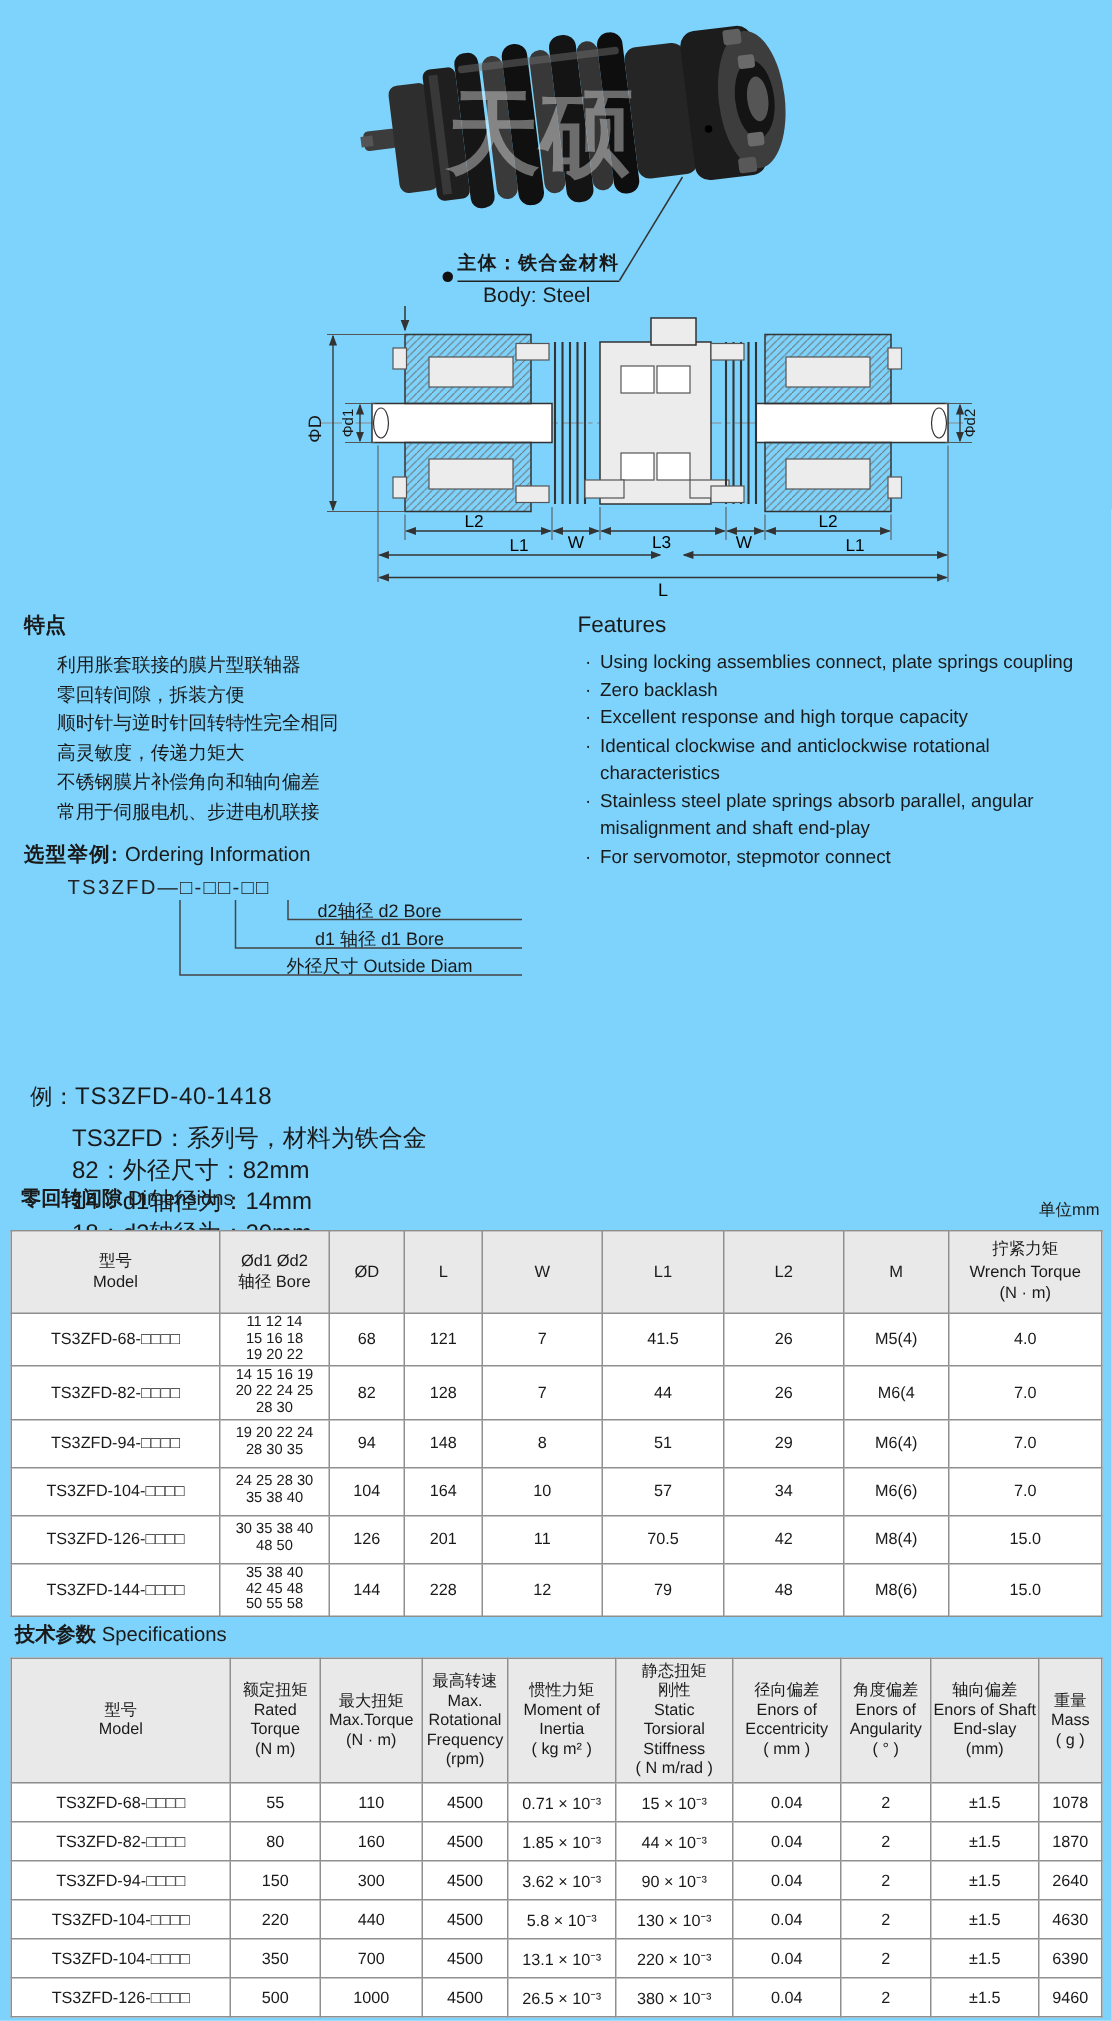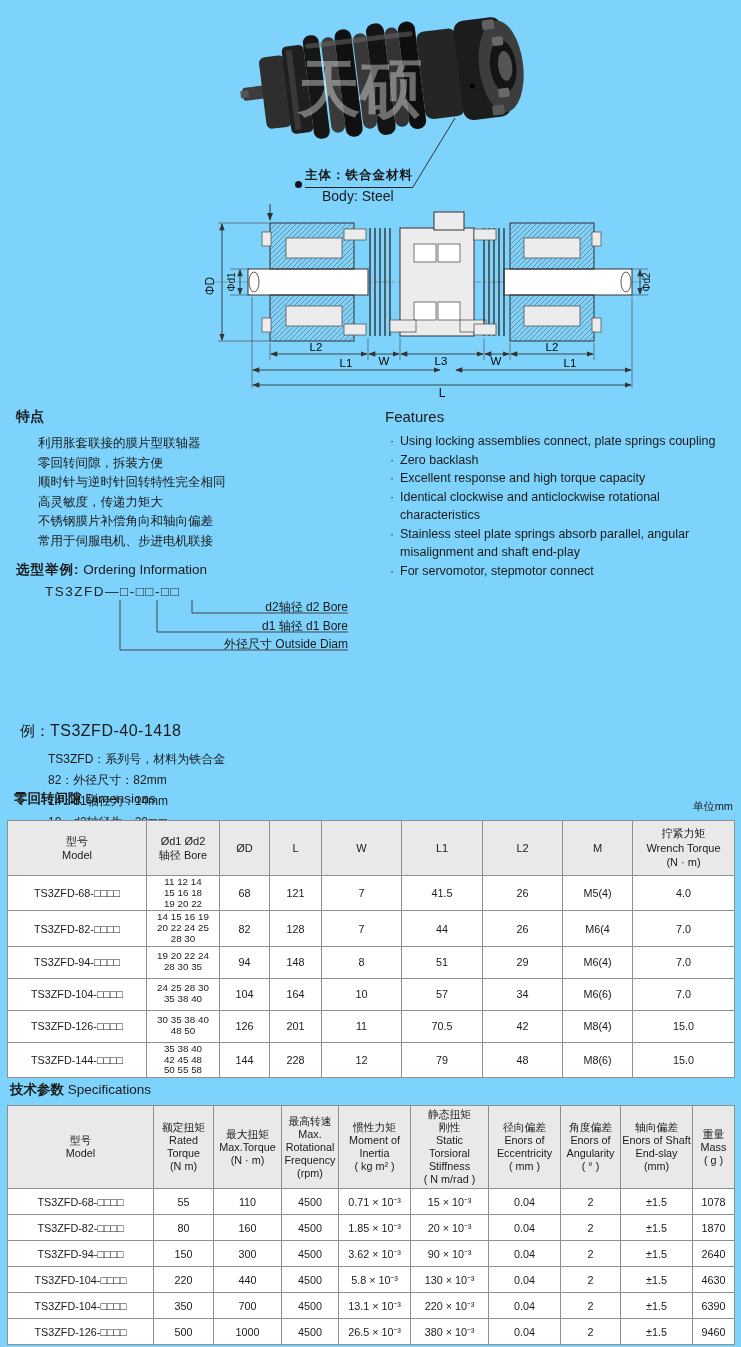--- a/index.html
+++ b/index.html
@@ -22,28 +22,28 @@
   .feat-en { position:absolute; left:385px; top:408px; width:352px; }
   .feat-en .sec-head { font-weight:normal; font-size:15px; }
   .feat-en .items { margin-top:7px; }
   .feat-en .items div { position:relative; font-size:12.5px; line-height:18.5px; padding-left:15px; }
   .feat-en .items div .b { position:absolute; left:5px; top:0; }
 
   
   .order-head { position:absolute; left:16px; top:561px; font-size:13.5px; }
   .order-head b { letter-spacing:1px; }
   .order-code { position:absolute; left:45px; top:584px; font-size:13.5px; letter-spacing:1.5px; color:#222; }
-  .order-label { position:absolute; width:190px; text-align:right; font-size:12px; }
+  .order-label { position:absolute; width:190px; text-align:center; font-size:12px; }
 
   
   .ex-cn { position:absolute; left:20px; top:686px; }
   .ex-cn .t { font-size:15px;margin-top:36px; }
   .ex-cn .t b { font-size:16px; font-weight:normal; letter-spacing:0.5px; }
   .ex-cn .lines { margin:8px 0 0 28px; }
-  .ex-cn .lines div { font-size:12px; line-height:21px; }
+  .ex-cn .lines div { font-size:16px; line-height:21px; }
   .ex-en { position:absolute; left:388px; top:690px; }
   .ex-en div { font-size:12.5px; line-height:21.5px; }
 
   
   .tbl-title { position:absolute; font-size:13.5px; }
   .tbl-title .cn { font-weight:bold; }
   .unit { position:absolute; right:8px; top:799px; font-size:11px; }
 
   
   table { border-collapse:collapse; table-layout:fixed; position:absolute; left:7px; width:727px; background:#fff; }
@@ -444,21 +444,21 @@
           <td>2</td>
           <td>±1.5</td>
           <td>1078</td>
         </tr>
         <tr>
           <td>TS3ZFD-82-□□□□</td>
           <td>80</td>
           <td>160</td>
           <td>4500</td>
           <td>1.85 × 10⁻³</td>
-          <td>20 × 10⁻³</td>
+          <td>44 × 10⁻³</td>
           <td>0.04</td>
           <td>2</td>
           <td>±1.5</td>
           <td>1870</td>
         </tr>
         <tr>
           <td>TS3ZFD-94-□□□□</td>
           <td>150</td>
           <td>300</td>
           <td>4500</td>

